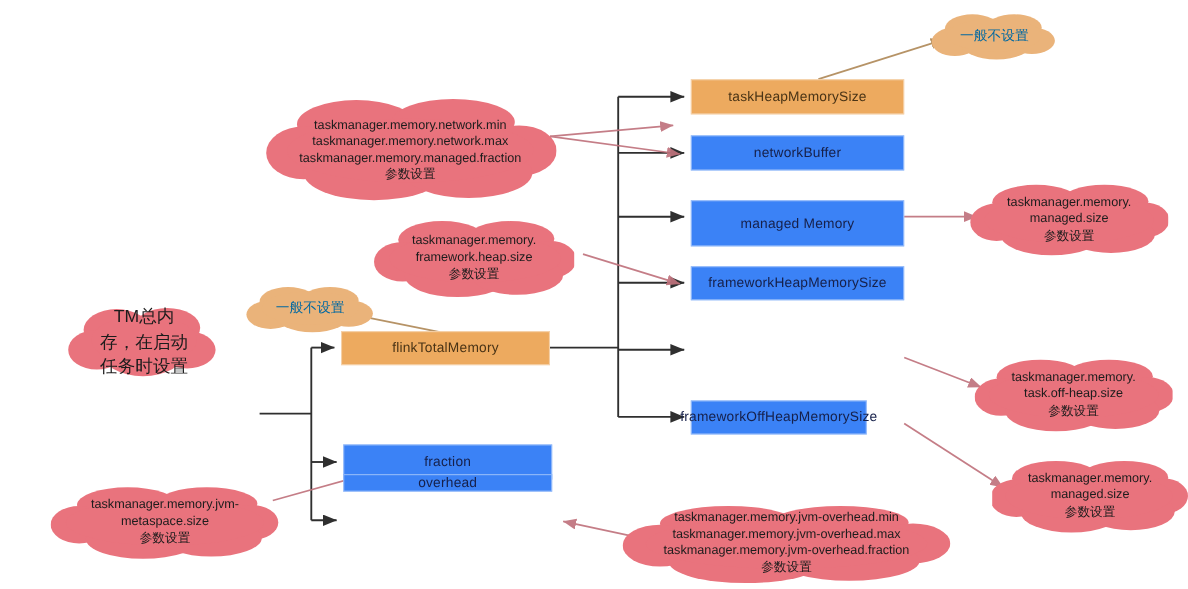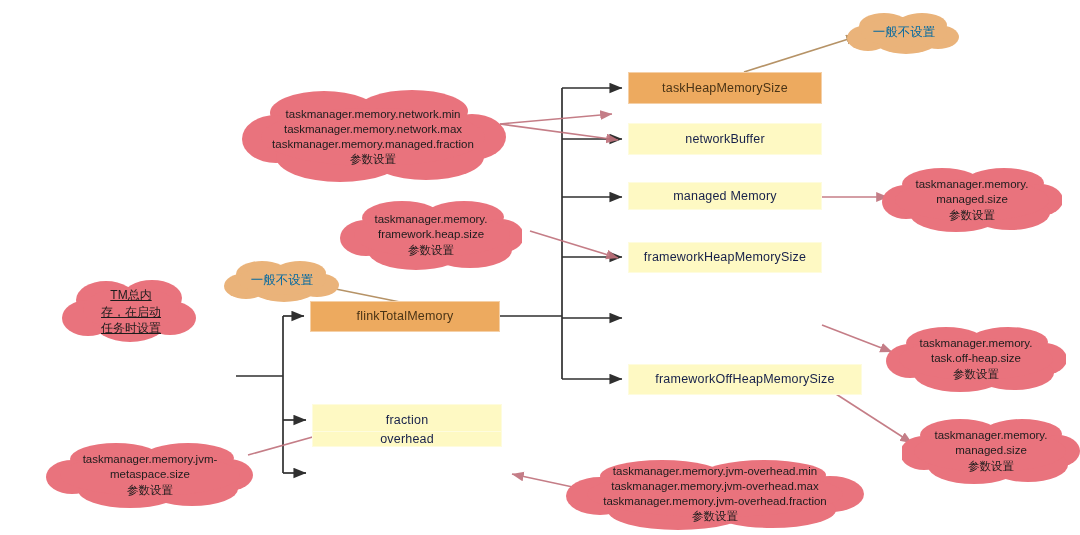--- a/index.html
+++ b/index.html
@@ -6,30 +6,30 @@
   body{width:1080px;height:535px;overflow:hidden;
        font-family:"Liberation Sans","DejaVu Sans",sans-serif;}
   #stage{position:relative;width:1080px;height:535px;background:#fff;}
   svg.wires{position:absolute;left:0;top:0;width:1080px;height:535px;}
 
   .node{position:absolute;display:flex;align-items:center;justify-content:center;
         box-sizing:border-box;text-align:center;line-height:1.15;}
 
   .box{border:1px solid rgba(255,255,255,.45);
        font-size:12.5px;letter-spacing:.2px;}
-  .box.blue{background:#fef9c3;color:#16204a;}
+  .box.blue{background:#3b82f6;color:#16204a;}
   .box.orange{background:#edaa5f;color:#4a3416;}
 
   .cloud{position:absolute;display:flex;align-items:center;justify-content:center;
          text-align:center;box-sizing:border-box;}
   .cloud .cl-txt{position:relative;z-index:2;white-space:pre-line;}
   .cloud .cl-bg{position:absolute;inset:0;z-index:1;}
   .cloud.red .cl-txt{color:#1c1c1c;font-size:11.5px;line-height:1.32;}
   .cloud.orange .cl-txt{color:#0369a1;font-size:12.5px;line-height:1.3;}
-  .cloud.red-small .cl-txt{font-size:12px;line-height:1.4;text-decoration:underline;}
+  .cloud.red-small .cl-txt{font-size:16px;line-height:1.4;}
 </style>
 </head>
 <body>
 
 <div id="stage">
 
   <svg class="wires" viewBox="0 0 1080 535">
     <defs>
       <marker id="ahD" markerWidth="9" markerHeight="9" refX="7.4" refY="3.1" orient="auto">
         <path d="M0,0 L7.6,3.1 L0,6.2 z" fill="#2f2f2f"></path>
@@ -91,30 +91,30 @@
   </div>
 
   <div class="node box orange" style="left:628px;top:72px;width:194px;height:32px;align-items:center;">
     <span>taskHeapMemorySize</span>
   </div>
 
   <div class="node box blue" style="left:628px;top:123px;width:194px;height:32px;">
     <span>networkBuffer</span>
   </div>
 
-  <div class="node box blue" style="left:628px;top:182px;width:194px;height:28px;">
+  <div class="node box blue" style="left:628px;top:182px;width:194px;height:42px;">
     <span>managed Memory</span>
   </div>
 
   <div class="node box blue" style="left:628px;top:242px;width:194px;height:31px;">
     <span>frameworkHeapMemorySize</span>
   </div>
 
 
-  <div class="node box blue" style="left:628px;top:364px;width:234px;height:31px;">
+  <div class="node box blue" style="left:628px;top:364px;width:160px;height:31px;">
     <span>frameworkOffHeapMemorySize</span>
   </div>
 
   <div class="cloud red red-small" style="left:60px;top:276px;width:142px;height:72px;">
     <svg class="cl-bg" viewBox="0 0 142 72" preserveAspectRatio="none">
       <g fill="#e9737d">
         <ellipse cx="46" cy="24" rx="30" ry="19"></ellipse>
         <ellipse cx="92" cy="22" rx="30" ry="18"></ellipse>
         <ellipse cx="28" cy="42" rx="26" ry="18"></ellipse>
         <ellipse cx="70" cy="44" rx="38" ry="22"></ellipse>

